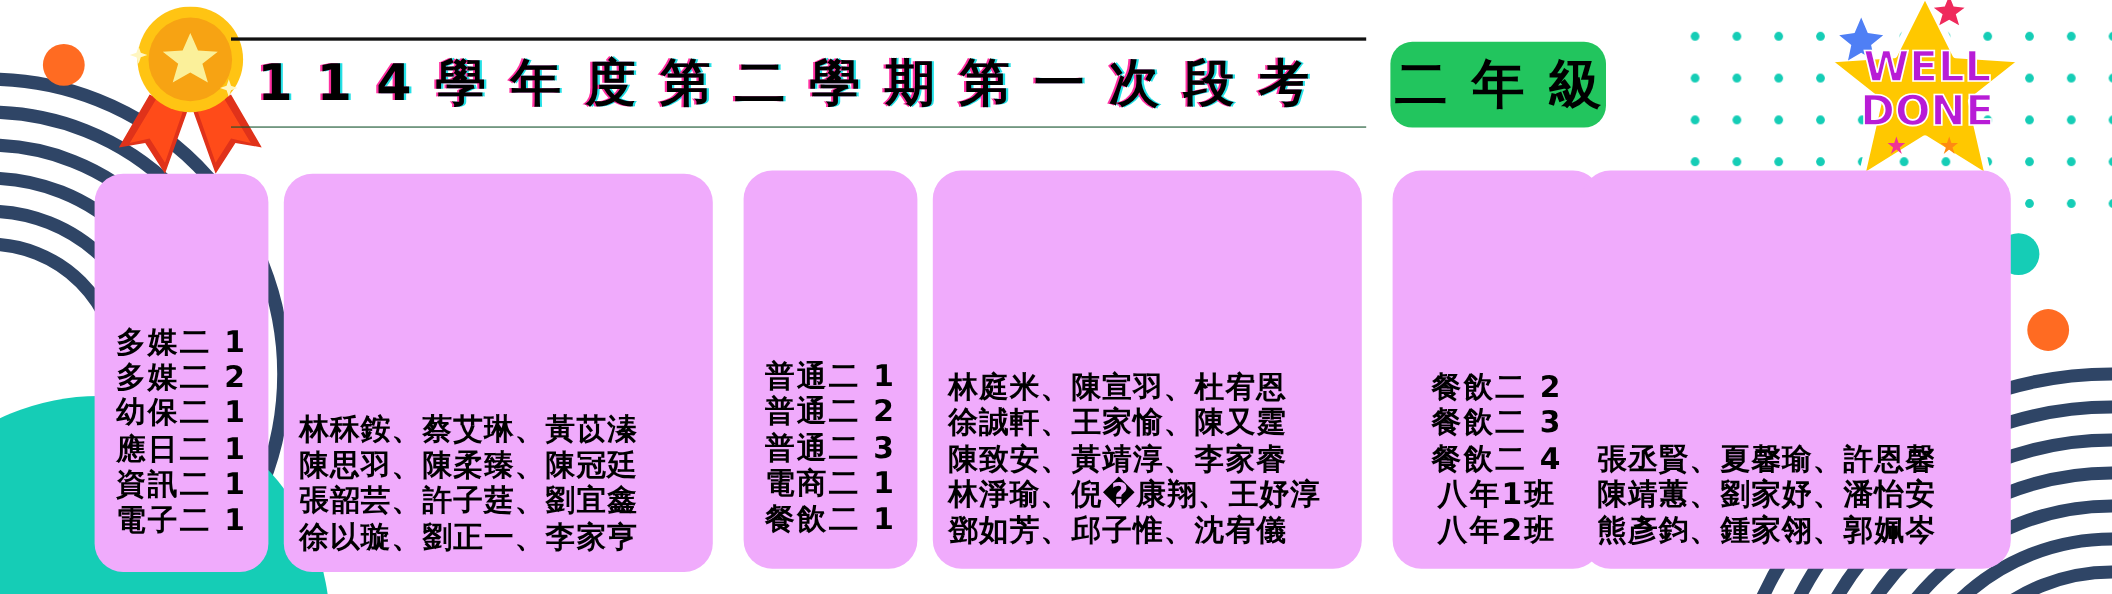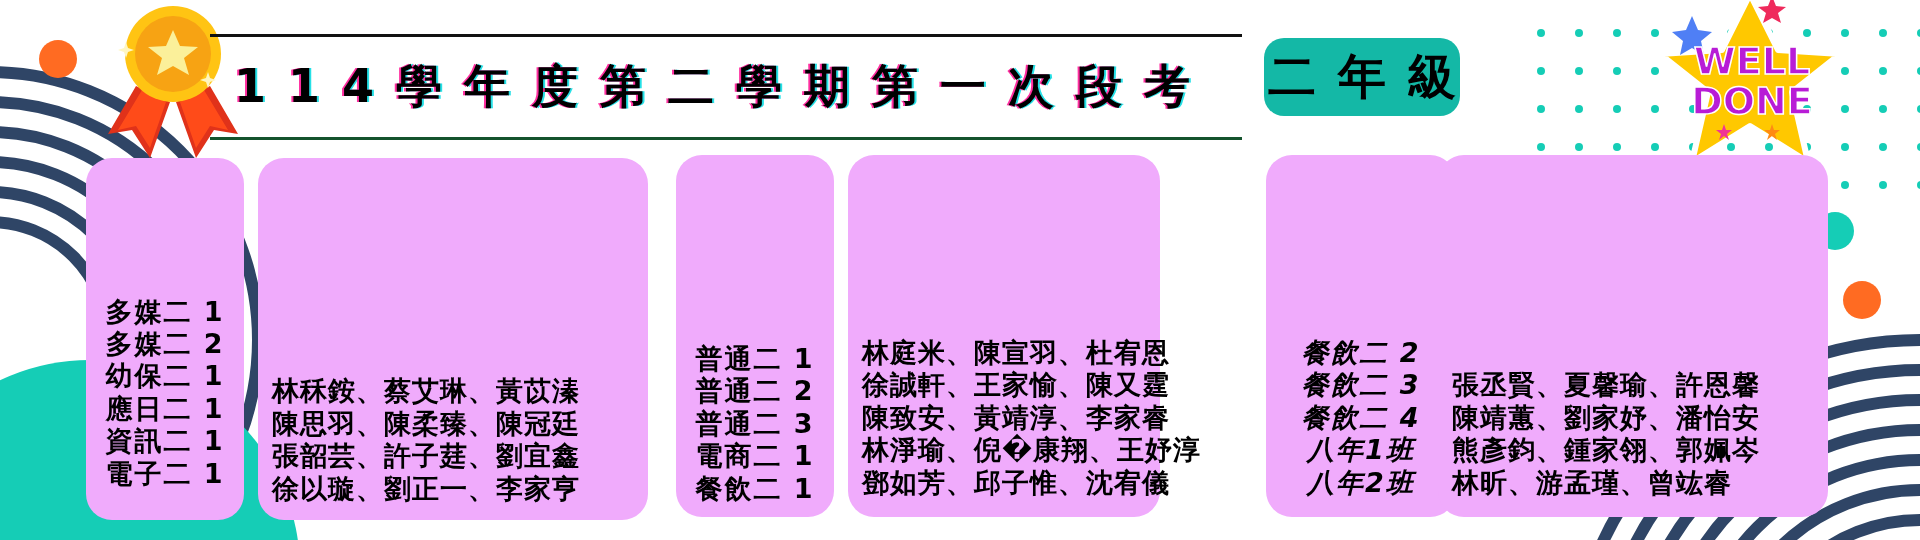--- a/index.html
+++ b/index.html
@@ -12,53 +12,53 @@
   .teal-blob-left { left: -120px; top: 360px; width: 420px; height: 420px; border-radius: 50%; background: #15cdb6; }
   .orange-dot-left { left: 39px; top: 40px; width: 38px; height: 38px; border-radius: 50%; background: #ff6b22; }
   .teal-dot-right { left: 1816px; top: 212px; width: 38px; height: 38px; border-radius: 50%; background: #15cdb6; }
   .orange-dot-right { left: 1843px; top: 281px; width: 38px; height: 38px; border-radius: 50%; background: #ff6b22; }
   .dots-grid { left: 1536px; top: 28px; width: 384px; height: 170px; }
 
   .medal { left: 108px; top: 6px; width: 130px; height: 152px; }
   .star-badge { left: 1640px; top: -8px; width: 220px; height: 200px; }
 
   .title-bar {
-    position: absolute; left: 210px; top: 34px; width: 1032px; height: 106px;
-    border-top: 3px solid #111; border-bottom: 3px solid #14532d;
+    position: absolute; left: 210px; top: 34px; width: 1032px; height: 82px;
+    border-top: 3px solid #111; border-bottom: 1px solid #14532d;
     display: flex; align-items: center; padding-left: 24px;
   }
   .title-text {
     font-family: "DejaVu Sans", sans-serif; font-weight: bold; font-size: 46px;
     letter-spacing: 22px; color: #000;
     text-shadow: -2px 0 0 #ff2fa0, 2px 0 0 #25e0e6;
     white-space: nowrap;
   }
   .grade-badge {
     position: absolute; left: 1264px; top: 38px; width: 196px; height: 78px;
-    background: #14b8a6; border-radius: 20px;
+    background: #22c55e; border-radius: 20px;
     display: flex; align-items: center; justify-content: center;
   }
   .grade-text { font-weight: bold; font-size: 48px; letter-spacing: 22px; margin-right: -22px; color: #000; }
 
   .panel {
     position: absolute; background: #f0abfc; border-radius: 26px;
     display: flex; flex-direction: column; justify-content: flex-end;
   }
   .cls-panel { align-items: center; }
   .cls-item, .name-item {
     font-weight: bold; font-size: 27px; color: #000; white-space: nowrap; line-height: 1.2;
   }
   .cls-item { letter-spacing: 2px; }
   .name-item { padding-left: 14px; letter-spacing: 1px; }
 
   #g1c { left: 86px;  top: 158px; width: 158px; height: 362px; padding: 22px 0 30px; }
   #g1n { left: 258px; top: 158px; width: 390px; height: 362px; padding: 22px 0 15px; }
-  #g2c { left: 676px; top: 155px; width: 158px; height: 362px; padding: 18px 0 12px; }
-  #g2n { left: 848px; top: 155px; width: 312px; height: 362px; padding: 18px 0 18px; }
-  #g3c { left: 1266px; top: 155px; width: 190px; height: 362px; padding: 10px 0 18px; font-style: italic; }
+  #g2c { left: 676px; top: 155px; width: 158px; height: 362px; padding: 18px 0 28px; }
+  #g2n { left: 848px; top: 155px; width: 390px; height: 362px; padding: 18px 0 18px; }
+  #g3c { left: 1266px; top: 155px; width: 190px; height: 362px; padding: 10px 0 18px; }
   #g3n { left: 1438px; top: 155px; width: 390px; height: 362px; padding: 18px 0 18px; }
 </style>
 </head>
 <body>
 
 <svg class="deco arcs-left" viewBox="0 0 560 560">
   <g fill="none" stroke="#2f4566" stroke-width="12">
     <circle cx="280" cy="280" r="268"></circle>
     <circle cx="280" cy="280" r="238"></circle>
     <circle cx="280" cy="280" r="208"></circle>
@@ -159,14 +159,13 @@
   <div class="cls-item">餐飲二 2</div>
   <div class="cls-item">餐飲二 3</div>
   <div class="cls-item">餐飲二 4</div>
   <div class="cls-item">八年1班</div>
   <div class="cls-item">八年2班</div>
 </div>
 <div class="panel" id="g3n">
   <div class="name-item">張丞賢、夏馨瑜、許恩馨</div>
   <div class="name-item">陳靖蕙、劉家妤、潘怡安</div>
   <div class="name-item">熊彥鈞、鍾家翎、郭姵岑</div>
-  <div class="name-item">林昕、游孟瑾、曾竑睿</div>
 </div>
 
 </body></html>

